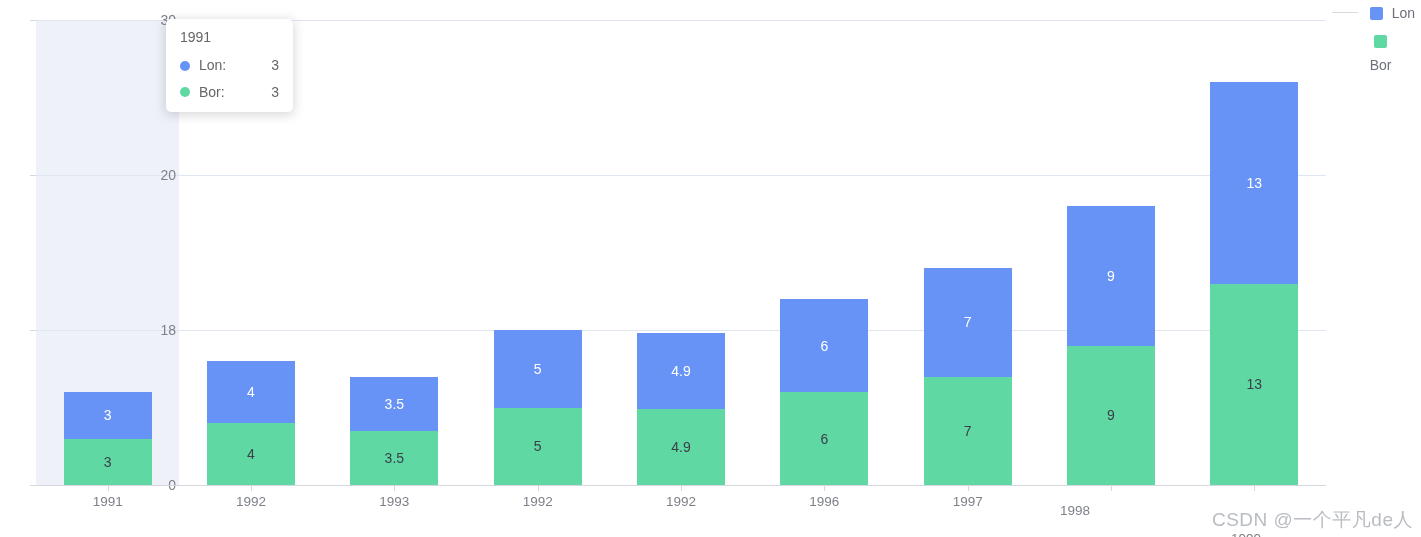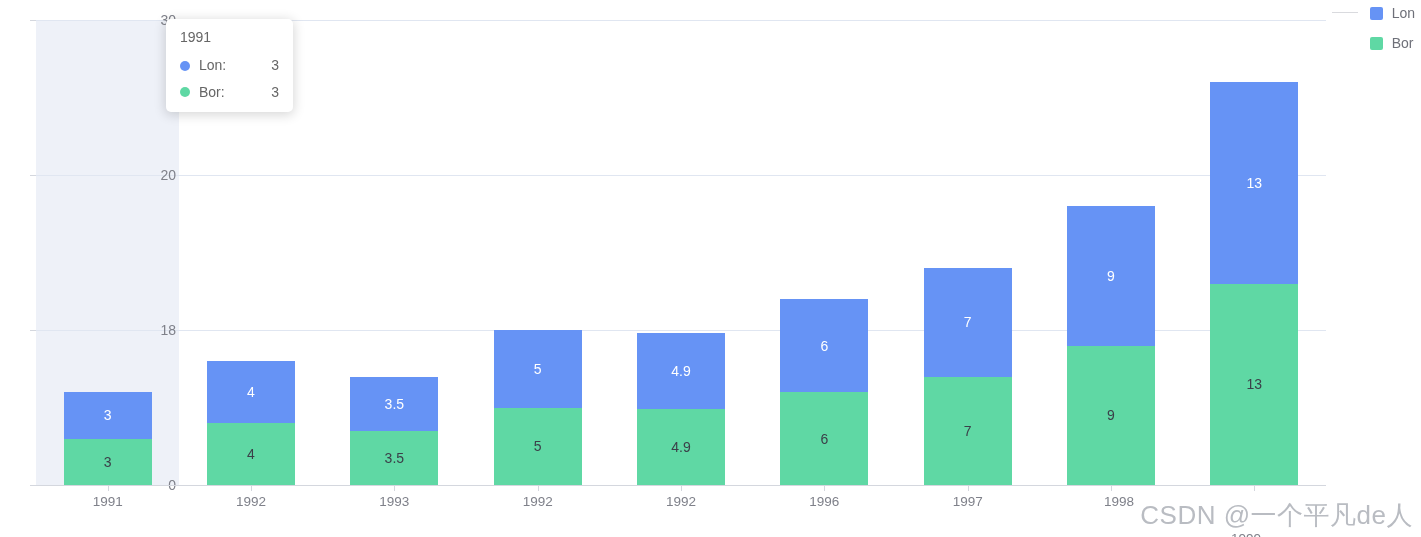--- a/index.html
+++ b/index.html
@@ -180,21 +180,21 @@
     margin-left: auto;
     font-weight: normal;
     color: #666666;
   }
 
   
   .watermark {
     position: absolute;
     right: 8px;
     bottom: 4px;
-    font-size: 26px;
+    font-size: 19px;
     color: #b9bcc2;
     white-space: nowrap;
     letter-spacing: 0.5px;
   }
 </style>
 </head>
 <body>
 
 <div id="chart-root">
 
@@ -287,32 +287,32 @@
       <div class="x-label" style="left: 394.333px;">1993</div>
       <div class="x-tick" style="left: 538px;"></div>
       <div class="x-label" style="left: 537.667px;">1992</div>
       <div class="x-tick" style="left: 681px;"></div>
       <div class="x-label" style="left: 681px;">1992</div>
       <div class="x-tick" style="left: 824px;"></div>
       <div class="x-label" style="left: 824.333px;">1996</div>
       <div class="x-tick" style="left: 968px;"></div>
       <div class="x-label" style="left: 967.667px;">1997</div>
       <div class="x-tick" style="left: 1111px;"></div>
-      <div class="x-label" style="left: 1119px;">1998</div>
+      <div class="x-label" style="left: 1075px; margin-top: 9px;">1998</div>
       <div class="x-tick" style="left: 1254px;"></div>
       <div class="x-label" style="left: 1246px; margin-top: 37px;">1999</div>
     </div>
 
   <div class="legend" id="legend">
       <div class="legend-row" style="position: relative;">
         <div class="legend-dash"></div>
         <span class="legend-swatch" style="background: rgb(102, 147, 245);"></span>
         <span class="legend-text">Lon</span>
       </div>
-      <div class="legend-row" style="position: relative;">
+      <div class="legend-row" style="position: relative; flex-direction: column;">
         <span class="legend-swatch" style="background: rgb(95, 216, 164);"></span>
         <span class="legend-text">Bor</span>
       </div>
     </div>
 
   <div class="tooltip">
     <div class="tooltip-title">1991</div>
     <div id="tooltip-rows">
         <div class="tooltip-row">
           <span class="tooltip-dot" style="background: rgb(102, 147, 245);"></span>

